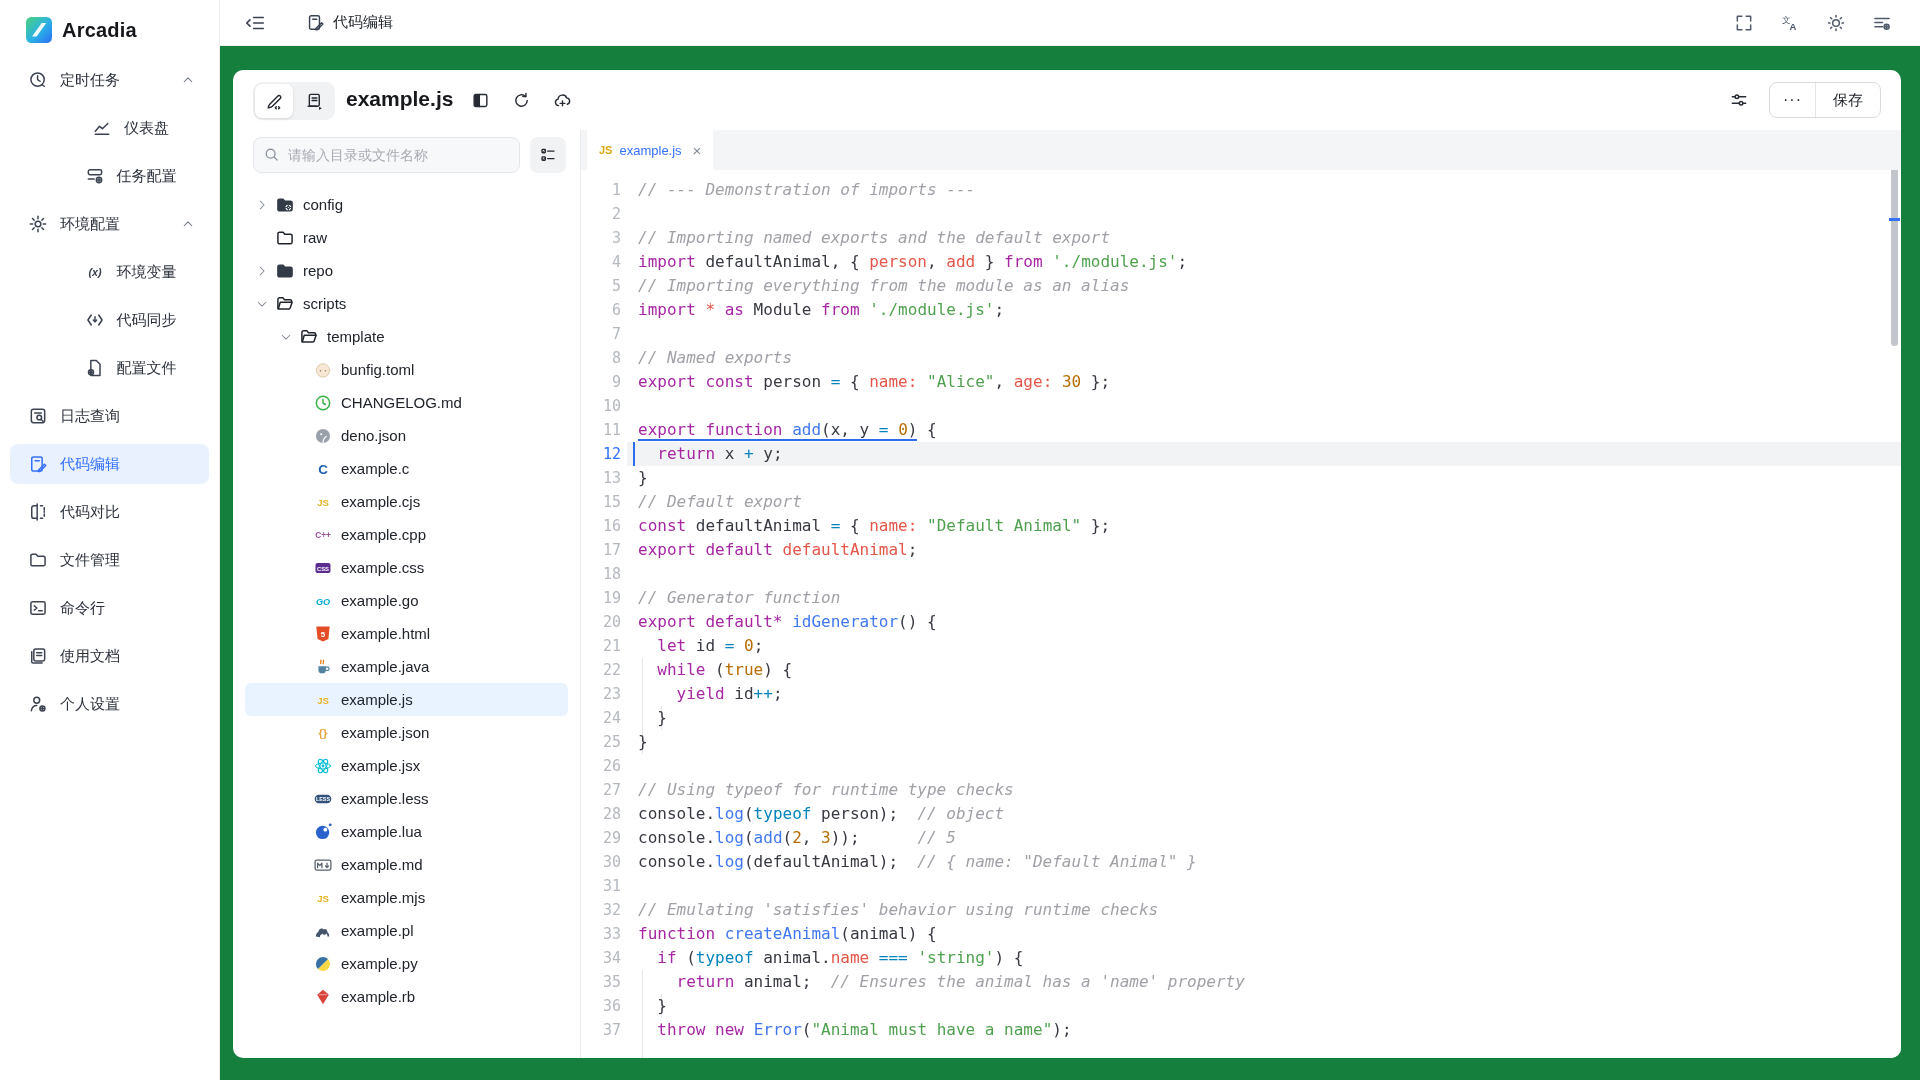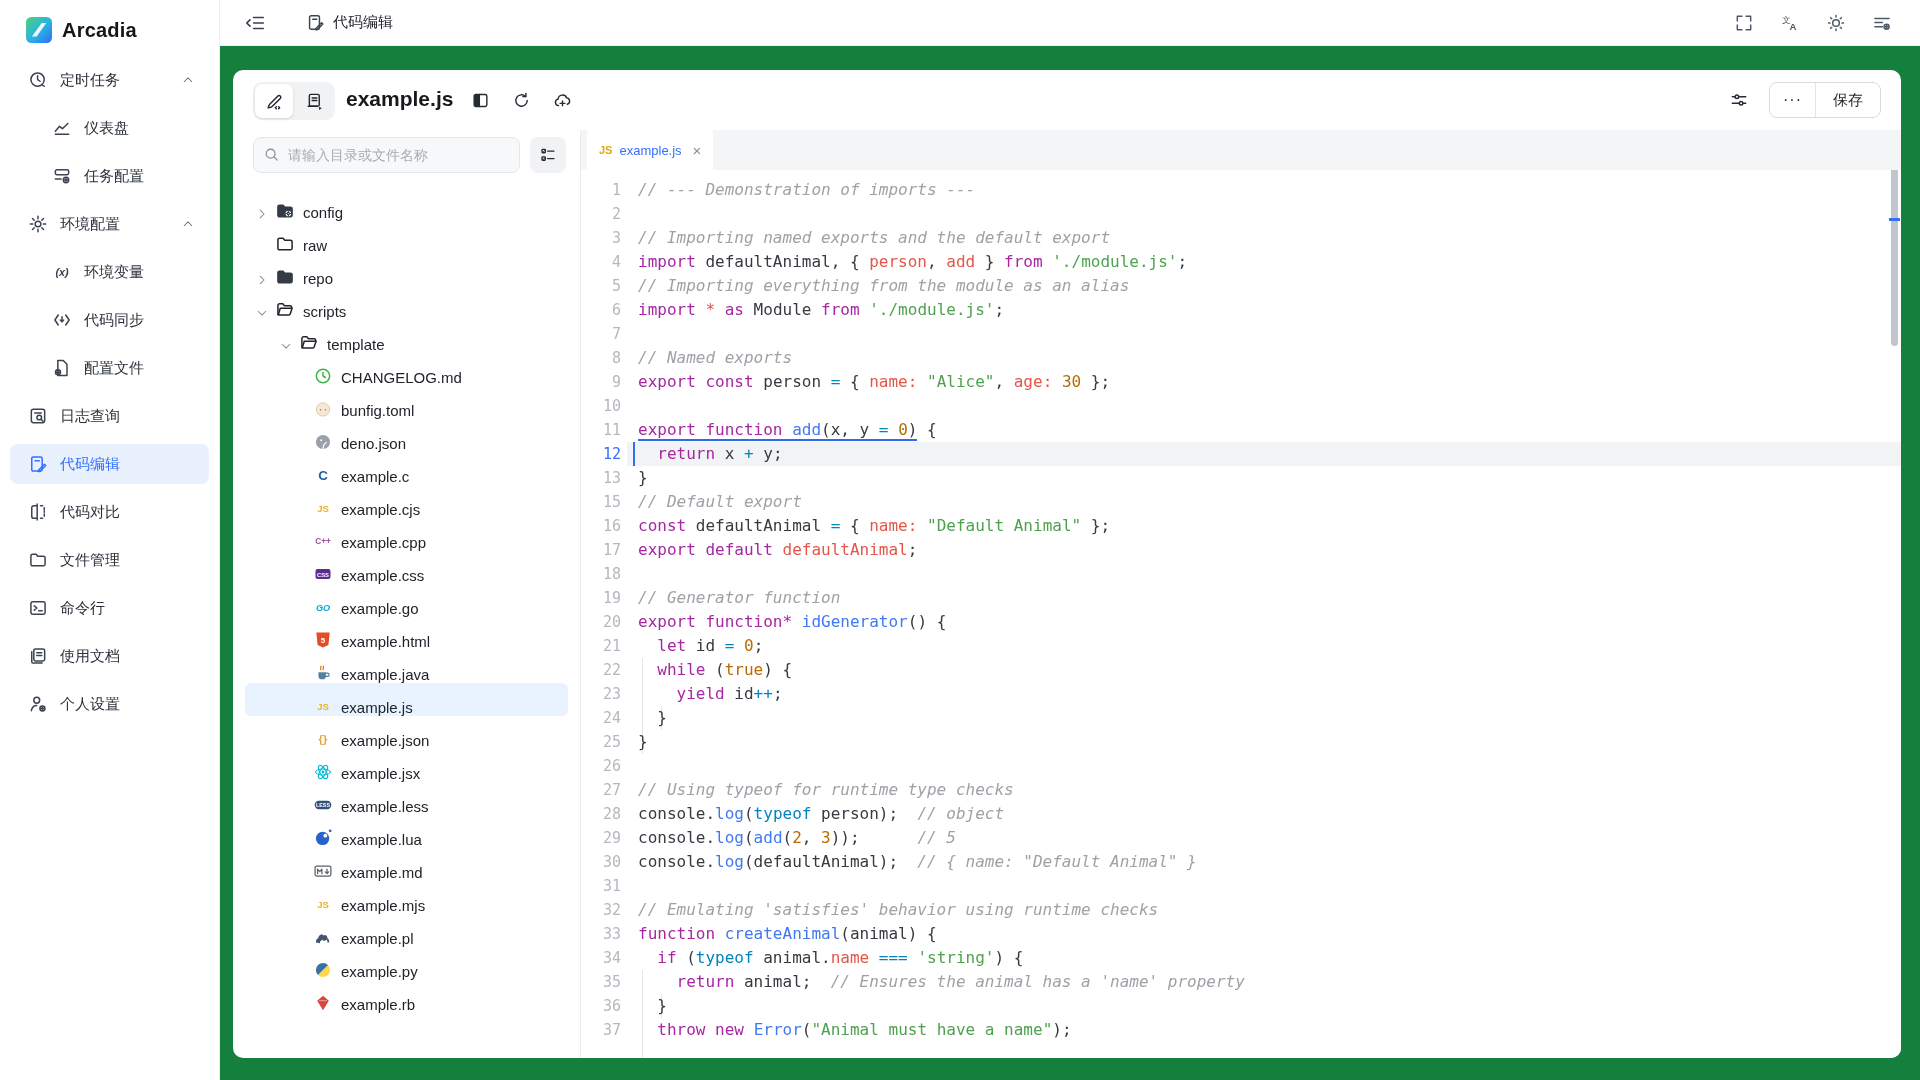--- a/index.html
+++ b/index.html
@@ -13,21 +13,21 @@
     border-right:1px solid #ebedf0; z-index:5; }
   #logo { display:flex; align-items:center; gap:10px; padding:14px 0 0 26px; height:46px; }
   #logo .logo-mark { width:26px; height:26px; }
   #logo .logo-text { font-size:20px; font-weight:800; letter-spacing:.2px; color:#14161a; }
   #side-nav { position:absolute; top:52px; left:0; right:0; }
   .sb-item { position:relative; height:40px; margin:8px 10px 0 10px; border-radius:8px;
     display:flex; align-items:center; cursor:pointer; color:#2b313b; }
   .sb-item .icon { width:20px; height:20px; color:#3c4350; }
   .sb-item .sb-label { margin-left:12px; font-size:15px; }
   .sb-item.lvl0 { padding-left:18px; }
-  .sb-item.lvl1 { padding-left:42px; }
+  .sb-item.lvl1 { padding-left:42px;justify-content:center; }
   .sb-item.active { background:#e9f1ff; color:#3370ff; }
   .sb-item.active .icon { color:#3370ff; }
   .sb-item .grp-chev { position:absolute; right:14px; width:14px; height:14px; color:#6f7682; }
 
   
   #main { position:absolute; left:220px; top:0; right:0; bottom:0; }
   #header { position:absolute; left:0; top:0; right:0; height:46px; background:#fff;
     border-bottom:1px solid #eef0f2; display:flex; align-items:center; padding:0 28px 0 24px; }
   #collapse-btn { width:22px; height:22px; color:#394150; cursor:pointer; }
   #crumb { display:flex; align-items:center; gap:8px; margin-left:40px; }
@@ -66,21 +66,21 @@
   #search-box { flex:1; position:relative; }
   #search-input { width:100%; height:36px; border:1px solid #e4e6ea; background:#f7f8fa;
     border-radius:8px; padding:0 10px 0 34px; font-size:14px; color:#1f2329; outline:none;
     font-family:inherit; }
   #search-input::placeholder { color:#a8abb2; }
   #search-icon { position:absolute; left:10px; top:9px; width:17px; height:17px; color:#8a919c; }
   #tree-filter-btn { width:36px; height:36px; background:#f1f2f4; border-radius:8px;
     display:flex; align-items:center; justify-content:center; color:#23272f; cursor:pointer; }
   #tree-filter-btn .icon { width:18px; height:18px; }
   #tree-list { position:absolute; left:0; right:0; top:58px; bottom:0; overflow:hidden; }
-  .tr-row { height:33px; margin:0 12px; border-radius:6px; display:flex; align-items:flex-end;
+  .tr-row { height:33px; margin:0 12px; border-radius:6px; display:flex; align-items:center;
     cursor:pointer; color:#20242b; font-size:15px; }
   .tr-row.sel { background:#e8f3ff; }
   .tr-row .chev { width:14px; height:14px; color:#868d98; flex:0 0 14px; }
   .tr-row .tr-icon { width:20px; height:20px; margin-left:6px; flex:0 0 20px;
     display:flex; align-items:center; justify-content:center; }
   .tr-row .tr-label { margin-left:8px; white-space:nowrap; }
   .tr-row.lvl0 { padding-left:10px; } .tr-row.lvl1 { padding-left:34px; } .tr-row.lvl2 { padding-left:62px; }
 
   
   #editor { position:absolute; left:347px; top:60px; right:0; bottom:0; border-left:1px solid #e9ebee; }
@@ -476,35 +476,35 @@
                 <svg viewBox="0 0 24 24" width="100%" height="100%" fill="none" stroke="currentColor" stroke-width="1.8" stroke-linecap="round" stroke-linejoin="round">
                   <path d="M3.5 17.5v-11a2 2 0 0 1 2-2h3.9l2 2.3H18a2 2 0 0 1 2 2v1.2"></path>
                   <path d="M6.3 10h14.2l-2.3 6.9a1.5 1.5 0 0 1-1.4 1H3.9z"></path>
                 </svg>
               </span>
               <span class="tr-label">template</span>
             </div>
             <div class="tr-row lvl2">
               <span class="icon tr-icon" style="width: 20px; height: 20px;">
                 <svg viewBox="0 0 24 24" width="100%" height="100%" fill="none" stroke="currentColor" stroke-width="1.8" stroke-linecap="round" stroke-linejoin="round">
-                  <circle cx="12" cy="12" r="8" stroke="#3bb346"></circle>
-                  <path d="M12 7.8V12l2.8 1.8" stroke="#3bb346"></path>
-                </svg>
-              </span>
-              <span class="tr-label">CHANGELOG.md</span>
-            </div>
-            <div class="tr-row lvl2">
-              <span class="icon tr-icon" style="width: 20px; height: 20px;">
-                <svg viewBox="0 0 24 24" width="100%" height="100%" fill="none" stroke="currentColor" stroke-width="1.8" stroke-linecap="round" stroke-linejoin="round">
                   <circle cx="12" cy="12.5" r="8" fill="#f6e8d5" stroke="#d9c3a5" stroke-width="1"></circle>
                   <circle cx="9" cy="13" r="1" fill="#a9815a" stroke="none"></circle>
                   <circle cx="15" cy="13" r="1" fill="#a9815a" stroke="none"></circle>
                 </svg>
               </span>
               <span class="tr-label">bunfig.toml</span>
+            </div>
+            <div class="tr-row lvl2">
+              <span class="icon tr-icon" style="width: 20px; height: 20px;">
+                <svg viewBox="0 0 24 24" width="100%" height="100%" fill="none" stroke="currentColor" stroke-width="1.8" stroke-linecap="round" stroke-linejoin="round">
+                  <circle cx="12" cy="12" r="8" stroke="#3bb346"></circle>
+                  <path d="M12 7.8V12l2.8 1.8" stroke="#3bb346"></path>
+                </svg>
+              </span>
+              <span class="tr-label">CHANGELOG.md</span>
             </div>
             <div class="tr-row lvl2">
               <span class="icon tr-icon" style="width: 20px; height: 20px;">
                 <svg viewBox="0 0 24 24" width="100%" height="100%" fill="none" stroke="currentColor" stroke-width="1.8" stroke-linecap="round" stroke-linejoin="round">
                   <circle cx="12" cy="12" r="8.5" fill="#9aa1ab" stroke="none"></circle>
                   <circle cx="9.8" cy="9.8" r="1.2" fill="#fff" stroke="none"></circle>
                   <path d="M12 20.5c0-4 1.5-6.5 4-8" stroke="#fff" stroke-width="1.4"></path>
                 </svg>
               </span>
               <span class="tr-label">deno.json</span>
@@ -693,21 +693,21 @@
               <div class="cl"><span class="ln">9</span><span class="lt"><span class="tk kw">export</span><span class="tk"> </span><span class="tk kw">const</span><span class="tk"> person </span><span class="tk op">=</span><span class="tk"> { </span><span class="tk prop">name:</span><span class="tk"> </span><span class="tk str">"Alice"</span><span class="tk">, </span><span class="tk prop">age:</span><span class="tk"> </span><span class="tk num">30</span><span class="tk"> };</span></span></div>
               <div class="cl"><span class="ln">10</span><span class="lt"></span></div>
               <div class="cl"><span class="ln">11</span><span class="lt"><span class="tk kw ul">export</span><span class="tk ul"> </span><span class="tk kw ul">function</span><span class="tk ul"> </span><span class="tk fn ul">add</span><span class="tk ul">(x, y </span><span class="tk op ul">=</span><span class="tk ul"> </span><span class="tk num ul">0</span><span class="tk ul">)</span><span class="tk"> {</span></span></div>
               <div class="cl"><span class="ln act">12</span><span class="lt"><span class="tk">  </span><span class="tk kw">return</span><span class="tk"> x </span><span class="tk op">+</span><span class="tk"> y;</span></span></div>
               <div class="cl"><span class="ln">13</span><span class="lt"><span class="tk">}</span></span></div>
               <div class="cl"><span class="ln">15</span><span class="lt"><span class="tk cmt">// Default export</span></span></div>
               <div class="cl"><span class="ln">16</span><span class="lt"><span class="tk kw">const</span><span class="tk"> defaultAnimal </span><span class="tk op">=</span><span class="tk"> { </span><span class="tk prop">name:</span><span class="tk"> </span><span class="tk str">"Default Animal"</span><span class="tk"> };</span></span></div>
               <div class="cl"><span class="ln">17</span><span class="lt"><span class="tk kw">export</span><span class="tk"> </span><span class="tk kw">default</span><span class="tk"> </span><span class="tk red">defaultAnimal</span><span class="tk">;</span></span></div>
               <div class="cl"><span class="ln">18</span><span class="lt"></span></div>
               <div class="cl"><span class="ln">19</span><span class="lt"><span class="tk cmt">// Generator function</span></span></div>
-              <div class="cl"><span class="ln">20</span><span class="lt"><span class="tk kw">export</span><span class="tk"> </span><span class="tk kw">function*</span><span class="tk"> </span><span class="tk fn">idGenerator</span><span class="tk">() {</span></span></div>
+              <div class="cl"><span class="ln">20</span><span class="lt"><span class="tk kw">export</span><span class="tk"> </span><span class="tk kw">default*</span><span class="tk"> </span><span class="tk fn">idGenerator</span><span class="tk">() {</span></span></div>
               <div class="cl"><span class="ln">21</span><span class="lt"><span class="tk">  </span><span class="tk kw">let</span><span class="tk"> id </span><span class="tk op">=</span><span class="tk"> </span><span class="tk num">0</span><span class="tk">;</span></span></div>
               <div class="cl"><span class="ln">22</span><span class="lt"><span class="tk">  </span><span class="tk kw">while</span><span class="tk"> (</span><span class="tk num">true</span><span class="tk">) {</span></span></div>
               <div class="cl"><span class="ln">23</span><span class="lt"><span class="tk">    </span><span class="tk kw">yield</span><span class="tk"> id</span><span class="tk op">++</span><span class="tk">;</span></span></div>
               <div class="cl"><span class="ln">24</span><span class="lt"><span class="tk">  }</span></span></div>
               <div class="cl"><span class="ln">25</span><span class="lt"><span class="tk">}</span></span></div>
               <div class="cl"><span class="ln">26</span><span class="lt"></span></div>
               <div class="cl"><span class="ln">27</span><span class="lt"><span class="tk cmt">// Using typeof for runtime type checks</span></span></div>
               <div class="cl"><span class="ln">28</span><span class="lt"><span class="tk">console.</span><span class="tk fn">log</span><span class="tk">(</span><span class="tk op">typeof</span><span class="tk"> person);  </span><span class="tk cmt">// object</span></span></div>
               <div class="cl"><span class="ln">29</span><span class="lt"><span class="tk">console.</span><span class="tk fn">log</span><span class="tk">(</span><span class="tk fn">add</span><span class="tk">(</span><span class="tk num">2</span><span class="tk">, </span><span class="tk num">3</span><span class="tk">));      </span><span class="tk cmt">// 5</span></span></div>
               <div class="cl"><span class="ln">30</span><span class="lt"><span class="tk">console.</span><span class="tk fn">log</span><span class="tk">(defaultAnimal);  </span><span class="tk cmt">// { name: "Default Animal" }</span></span></div>

